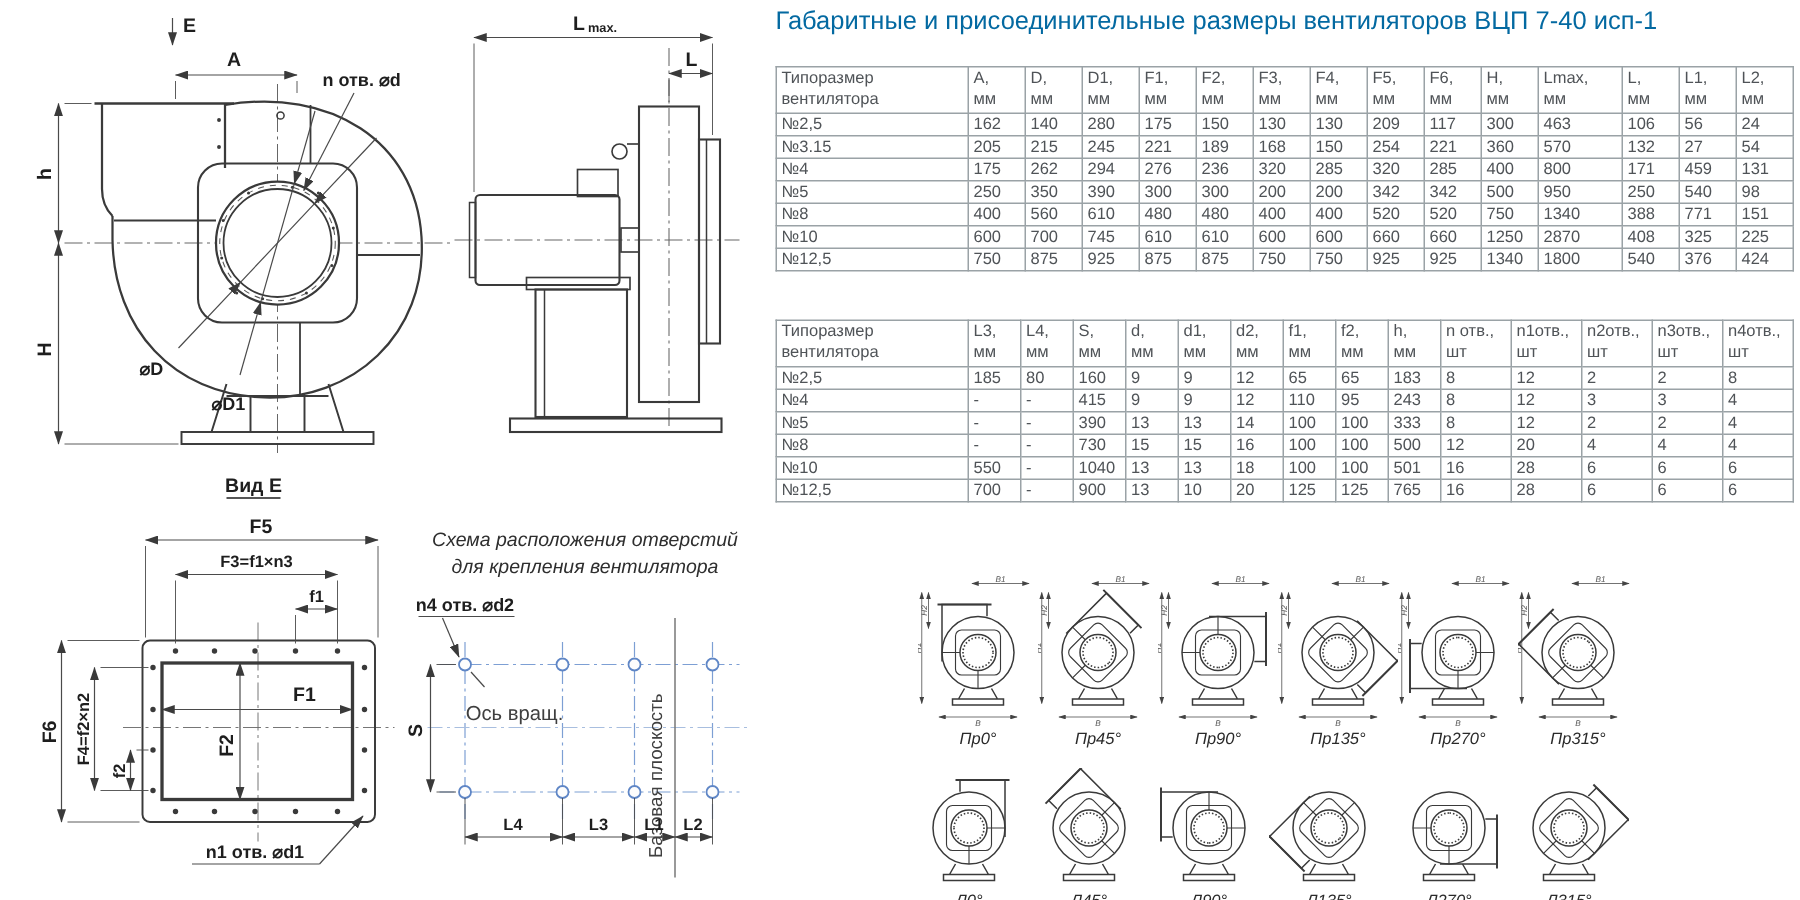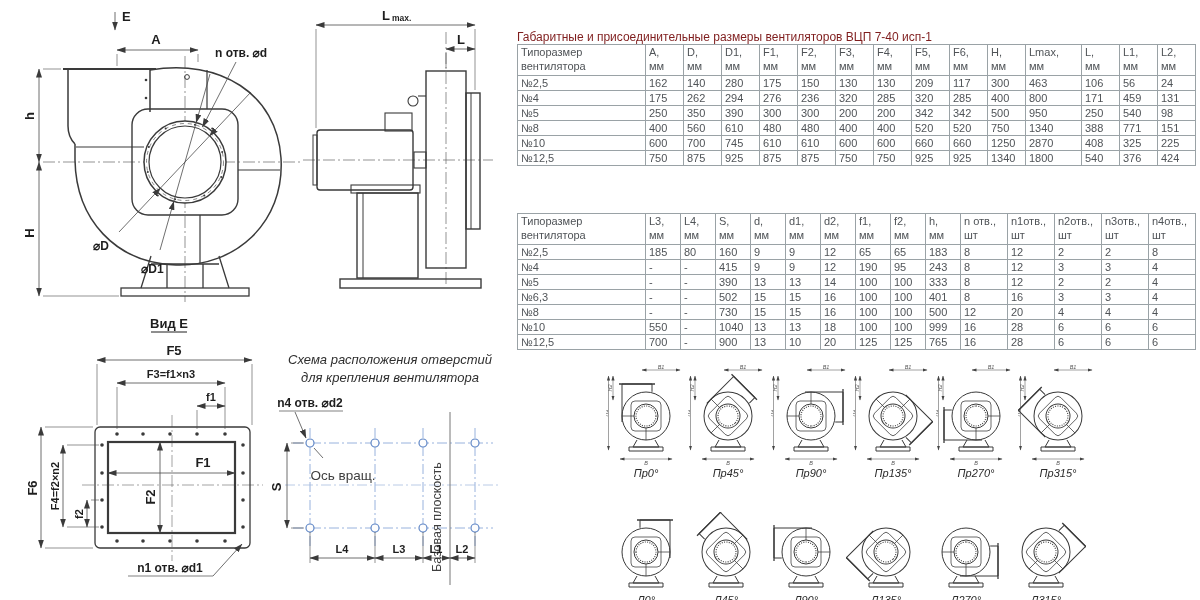--- a/index.html
+++ b/index.html
@@ -1,31 +1,31 @@
 <!DOCTYPE html>
 <html><head>
 <meta charset="utf-8">
 <style>
   html,body{margin:0;padding:0}
   body{width:1200px;height:600px;position:relative;background:#fff;
        font-family:"Liberation Sans",sans-serif;overflow:hidden;color:#3a3a3a}
   .abs{position:absolute}
-  #doc-title{left:517px;top:30px;font-size:12px;color:#7f1d1d;width:680px}
+  #doc-title{left:517px;top:4px;font-size:17px;color:#0369a1;width:680px}
   table{border-collapse:collapse;table-layout:fixed}
   td,th{border:1px solid #9aa2a6;font-size:11px;color:#4f5357;font-weight:normal;
         text-align:left;padding:0 3px;overflow:hidden;white-space:nowrap}
   th{vertical-align:top;line-height:13.5px;height:29px;padding-top:1px}
   td{height:14px;line-height:14px}
   #tbl1{left:517px;top:44px}
   #tbl2{left:517px;top:213px}
   #front-view{left:15px;top:0}
   #side-view{left:298px;top:0}
   #flange-view{left:20px;top:315px}
   #hole-schema{left:265px;top:350px}
-  #fans-right{left:606px;top:364px;width:492px;display:flex;justify-content:space-between}
+  #fans-right{left:606px;top:383px;width:492px;display:flex;justify-content:center}
   #fans-left{left:606px;top:512px;width:492px;display:flex;justify-content:flex-start}
   svg text{font-family:"Liberation Sans",sans-serif}
   .dim{font-size:13px;font-weight:bold;fill:#1e1e1e}
   .dm2{font-size:11px;font-weight:bold;fill:#1e1e1e}
   .call{font-size:12px;font-weight:bold;fill:#1e1e1e}
   .ttl{font-size:13px;font-weight:bold;fill:#1e1e1e}
   .itl{font-size:13px;font-style:italic;fill:#2e2e2e;text-anchor:middle}
   .fl{font-size:11px;font-style:italic;fill:#2a2a2a;text-anchor:middle}
   .fd{font-size:5.5px;font-style:italic;fill:#555;text-anchor:middle}
 </style>
@@ -341,20 +341,37 @@
         <td>150</td>
         <td>130</td>
         <td>130</td>
         <td>209</td>
         <td>117</td>
         <td>300</td>
         <td>463</td>
         <td>106</td>
         <td>56</td>
         <td>24</td>
+      </tr>
+      <tr>
+        <td>№3.15</td>
+        <td>205</td>
+        <td>215</td>
+        <td>245</td>
+        <td>221</td>
+        <td>189</td>
+        <td>168</td>
+        <td>150</td>
+        <td>254</td>
+        <td>221</td>
+        <td>360</td>
+        <td>570</td>
+        <td>132</td>
+        <td>27</td>
+        <td>54</td>
       </tr>
       <tr>
         <td>№4</td>
         <td>175</td>
         <td>262</td>
         <td>294</td>
         <td>276</td>
         <td>236</td>
         <td>320</td>
         <td>285</td>
@@ -537,21 +554,21 @@
         <td>8</td>
       </tr>
       <tr>
         <td>№4</td>
         <td>-</td>
         <td>-</td>
         <td>415</td>
         <td>9</td>
         <td>9</td>
         <td>12</td>
-        <td>190</td>
+        <td>110</td>
         <td>95</td>
         <td>243</td>
         <td>8</td>
         <td>12</td>
         <td>3</td>
         <td>3</td>
         <td>4</td>
       </tr>
       <tr>
         <td>№5</td>
@@ -564,37 +581,20 @@
         <td>100</td>
         <td>100</td>
         <td>333</td>
         <td>8</td>
         <td>12</td>
         <td>2</td>
         <td>2</td>
         <td>4</td>
       </tr>
       <tr>
-        <td>№6,3</td>
-        <td>-</td>
-        <td>-</td>
-        <td>502</td>
-        <td>15</td>
-        <td>15</td>
-        <td>16</td>
-        <td>100</td>
-        <td>100</td>
-        <td>401</td>
-        <td>8</td>
-        <td>16</td>
-        <td>3</td>
-        <td>3</td>
-        <td>4</td>
-      </tr>
-      <tr>
         <td>№8</td>
         <td>-</td>
         <td>-</td>
         <td>730</td>
         <td>15</td>
         <td>15</td>
         <td>16</td>
         <td>100</td>
         <td>100</td>
         <td>500</td>
@@ -607,21 +607,21 @@
       <tr>
         <td>№10</td>
         <td>550</td>
         <td>-</td>
         <td>1040</td>
         <td>13</td>
         <td>13</td>
         <td>18</td>
         <td>100</td>
         <td>100</td>
-        <td>999</td>
+        <td>501</td>
         <td>16</td>
         <td>28</td>
         <td>6</td>
         <td>6</td>
         <td>6</td>
       </tr>
       <tr>
         <td>№12,5</td>
         <td>700</td>
         <td>-</td>

